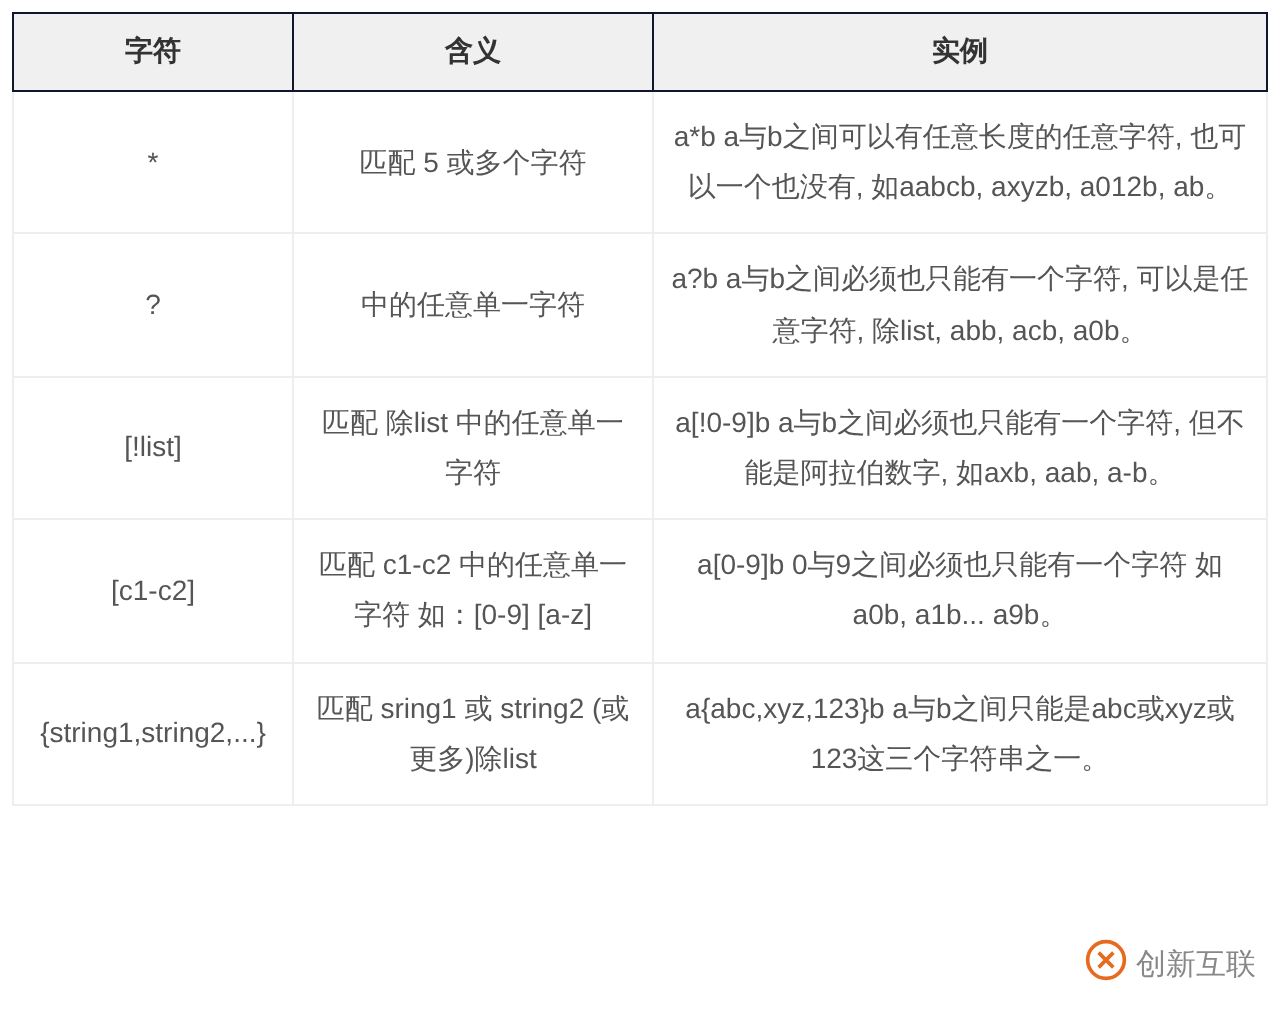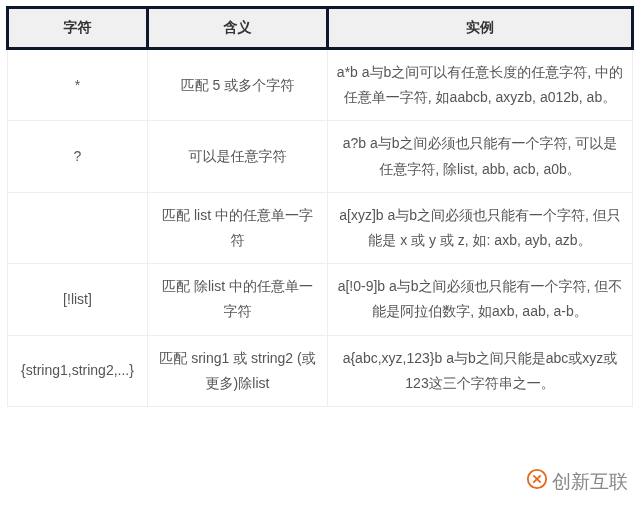--- a/index.html
+++ b/index.html
@@ -15,41 +15,41 @@
   table {
     width: 100%;
     border-collapse: collapse;
     table-layout: fixed;
   }
   th {
     background: #f0f0f0;
     color: #333;
     font-weight: 700;
     padding: 10px 6px;
-    border: 3px solid #0f172a;
+    border: 1px solid #0f172a;
   }
   td {
     border: 1px solid #eee;
     padding: 10px 8px;
     text-align: center;
     vertical-align: middle;
     line-height: 1.8;
     word-break: break-word;
   }
   col.c1 { width: 140px; }
   col.c2 { width: 180px; }
   col.c3 { width: auto; }
   .wm {
     position: fixed;
     right: 8px;
     bottom: 10px;
     display: flex;
     align-items: center;
     gap: 4px;
-    font-size: 19px;
+    font-size: 15px;
     color: #888;
     background: rgba(255,255,255,0.85);
     padding: 2px 4px;
   }
   .wm svg { width: 22px; height: 22px; }
 </style>
 </head>
 <body>
 
 <table>
@@ -62,36 +62,36 @@
     <tr>
       <th>字符</th>
       <th>含义</th>
       <th>实例</th>
     </tr>
   </thead>
   <tbody>
     <tr>
       <td>*</td>
       <td>匹配 5 或多个字符</td>
-      <td>a*b  a与b之间可以有任意长度的任意字符, 中的任意单一字符, 如aabcb, axyzb, a012b, ab。</td>
+      <td>a*b  a与b之间可以有任意长度的任意字符, 也可以一个也没有, 如aabcb, axyzb, a012b, ab。</td>
     </tr>
     <tr>
       <td>?</td>
-      <td>可以是任意字符</td>
+      <td>中的任意单一字符</td>
       <td>a?b  a与b之间必须也只能有一个字符, 可以是任意字符, 除list, abb, acb, a0b。</td>
-    </tr>
-    <tr>
-      <td></td>
-      <td>匹配 list 中的任意单一字符</td>
-      <td>a[xyz]b   a与b之间必须也只能有一个字符, 但只能是 x 或 y 或 z, 如: axb, ayb, azb。</td>
     </tr>
     <tr>
       <td>[!list]</td>
       <td>匹配 除list 中的任意单一字符</td>
       <td>a[!0-9]b  a与b之间必须也只能有一个字符, 但不能是阿拉伯数字, 如axb, aab, a-b。</td>
+    </tr>
+    <tr>
+      <td>[c1-c2]</td>
+      <td>匹配 c1-c2 中的任意单一字符 如：[0-9] [a-z]</td>
+      <td>a[0-9]b  0与9之间必须也只能有一个字符 如a0b, a1b... a9b。</td>
     </tr>
     <tr>
       <td>{string1,string2,...}</td>
       <td>匹配 sring1 或 string2 (或更多)除list</td>
       <td>a{abc,xyz,123}b    a与b之间只能是abc或xyz或123这三个字符串之一。</td>
     </tr>
   </tbody>
 </table>
 
 <div class="wm">

